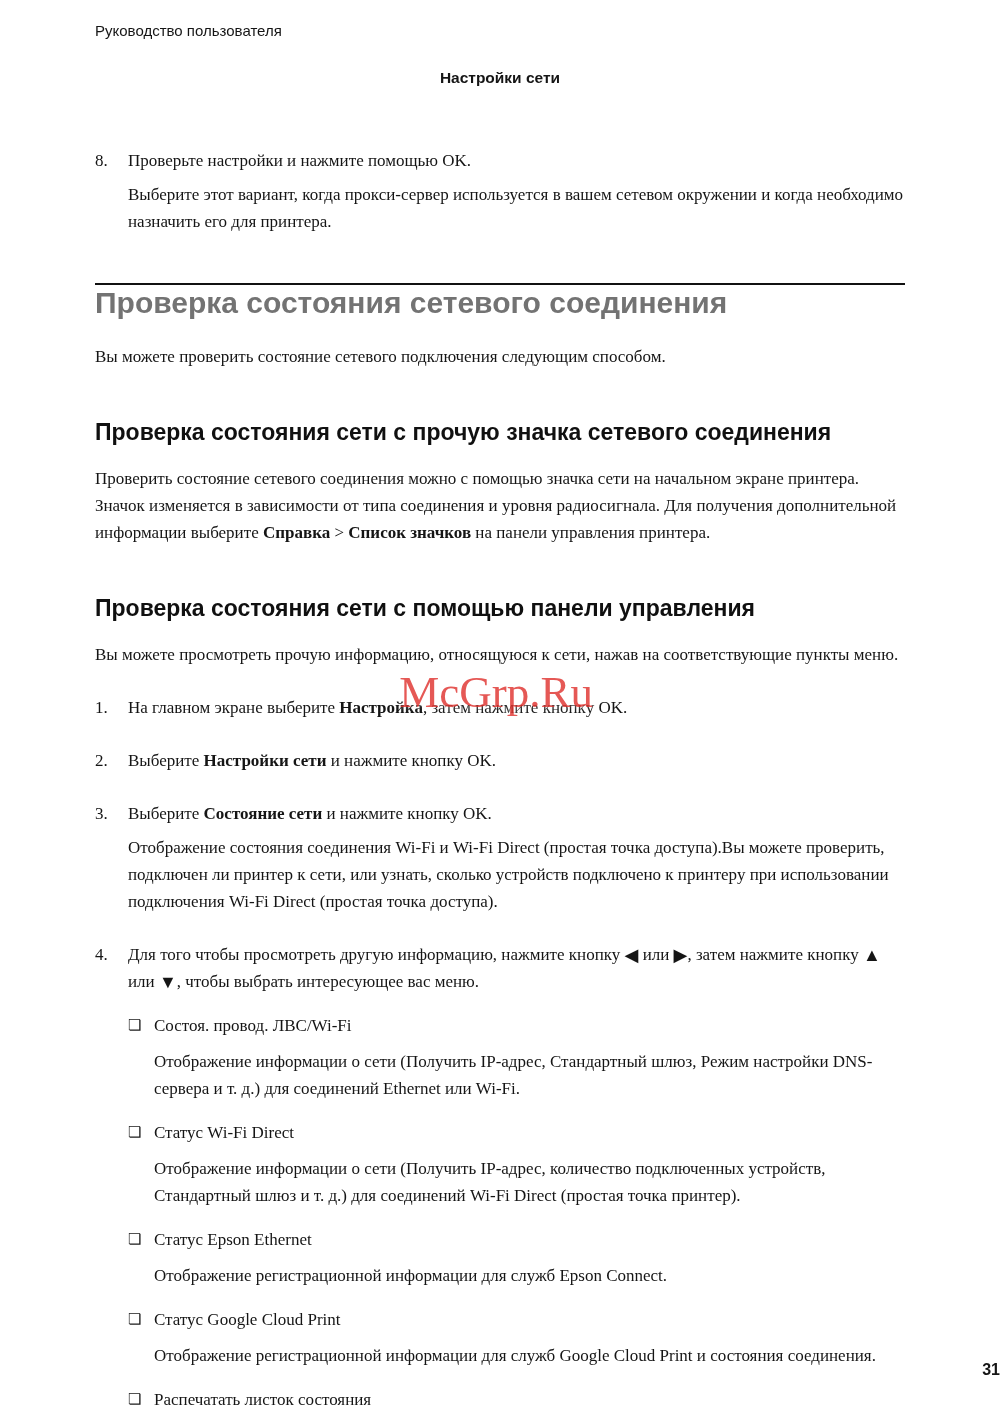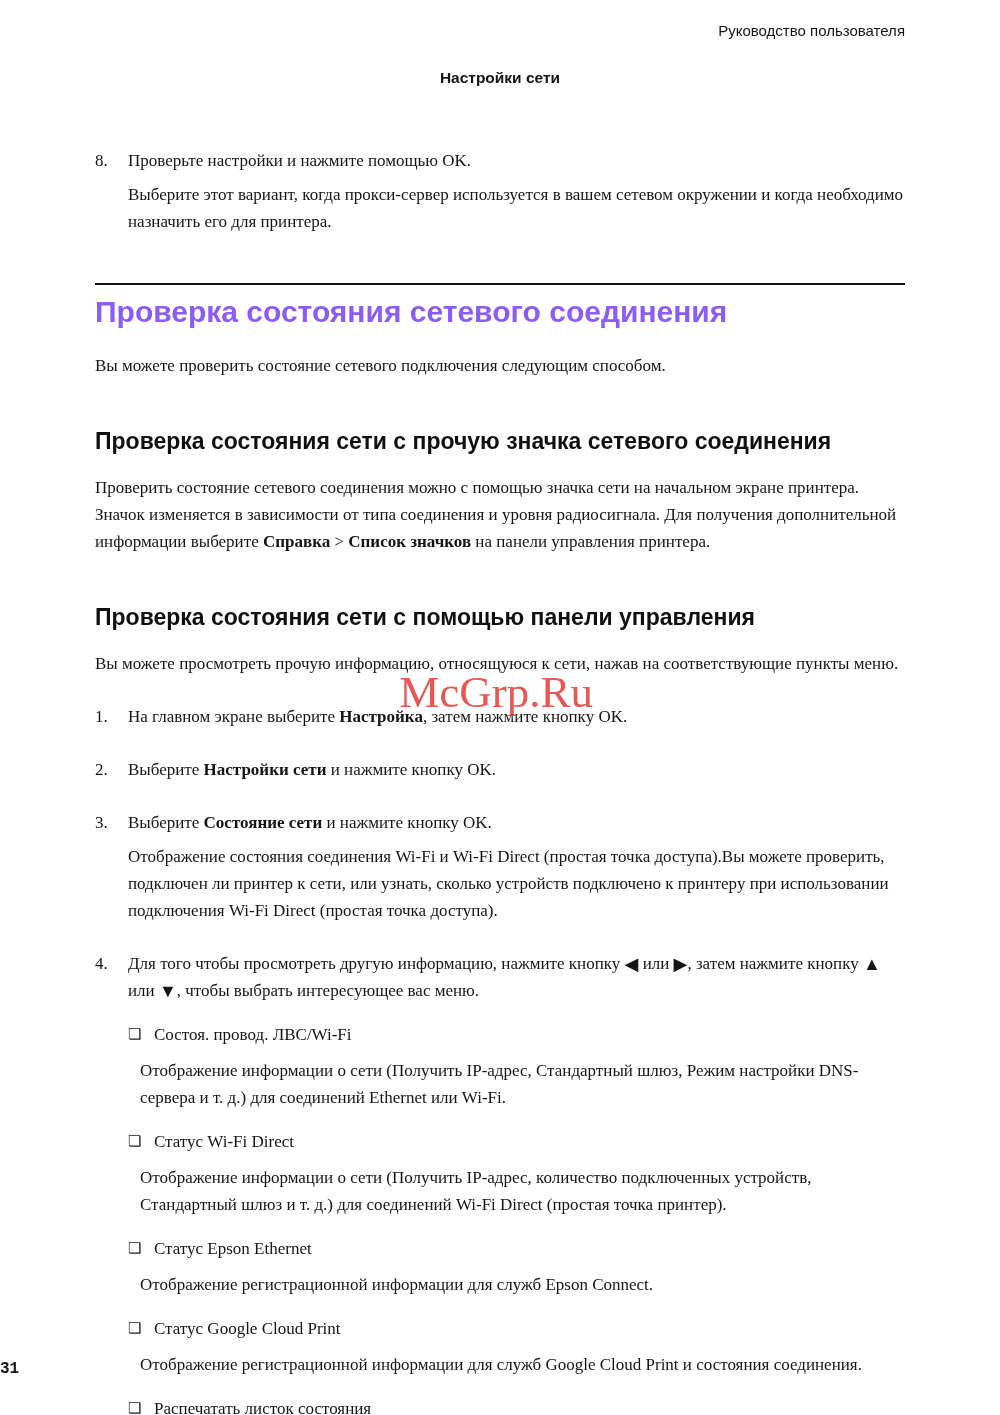--- a/index.html
+++ b/index.html
@@ -13,21 +13,20 @@
     line-height: 27px;
     color: #151515;
     overflow: hidden;
   }
   .page { padding: 22px 95px 0 95px; }
 
   .hdr-left {
     font-family: "Liberation Sans", sans-serif;
     font-size: 15px;
     line-height: 18px;
-    text-align: right;
   }
   .hdr-center {
     font-family: "Liberation Sans", sans-serif;
     font-weight: bold;
     font-size: 15.5px;
     text-align: center;
     margin-top: 24px;
   }
 
   .numbered { display: flex; }
@@ -41,22 +40,21 @@
     border: none;
     border-top: 2.5px solid #111;
     margin-top: 48px;
   }
 
   h1 {
     font-family: "Liberation Sans", sans-serif;
     font-weight: bold;
     font-size: 30px;
     line-height: 36px;
-    margin-top: 9px;
-    color: #8b5cf6;
+    color: #737373;
   }
   .section-intro { margin-top: 22px; }
 
   h2 {
     font-family: "Liberation Sans", sans-serif;
     font-weight: bold;
     font-size: 23px;
     line-height: 33px;
     margin-top: 46px;
     color: #101010;
@@ -66,21 +64,21 @@
   .steps { margin-top: 10px; }
   .step { margin-top: 26px; }
   .step .inner-para { margin-top: 7px; }
 
   .arrow-icon { font-size: 18px; position: relative; top: 1px; }
 
   .bullets { margin-top: 16px; margin-left: 27px; }
   .bullet { margin-top: 17px; }
   .bullet-head { display: flex; }
   .bullet-marker { width: 26px; flex: 0 0 26px; font-size: 15px; }
-  .bullet-desc { margin-left: 12px; margin-top: 9px; }
+  .bullet-desc { margin-left: 26px; margin-top: 9px; }
 
   .watermark {
     position: absolute;
     top: 679px;
     left: 50%;
     transform: translateX(-52%);
     font-family: "Liberation Serif", serif;
     font-weight: normal;
     font-size: 45px;
     color: #e03430;
@@ -88,22 +86,22 @@
     white-space: nowrap;
     text-shadow: 0 0 6px rgba(255,255,255,0.9);
     z-index: 5;
   }
 
   .footer {
     position: absolute;
     bottom: 32px;
     left: 0;
     width: 100%;
-    text-align: left;
-    font-family: Liberation Mono, monospace;
+    text-align: right;
+    font-family: Liberation Sans, sans-serif;
     font-weight: bold;
     font-size: 16px;
   }
 </style>
 </head>
 <body>
 
 <div class="page">
 
   <div class="hdr-left">Руководство пользователя</div>

